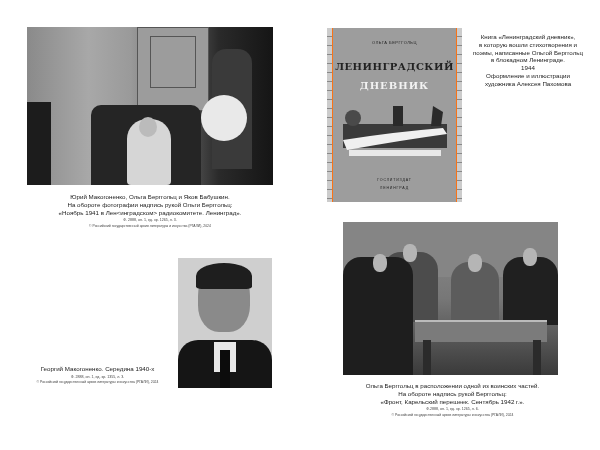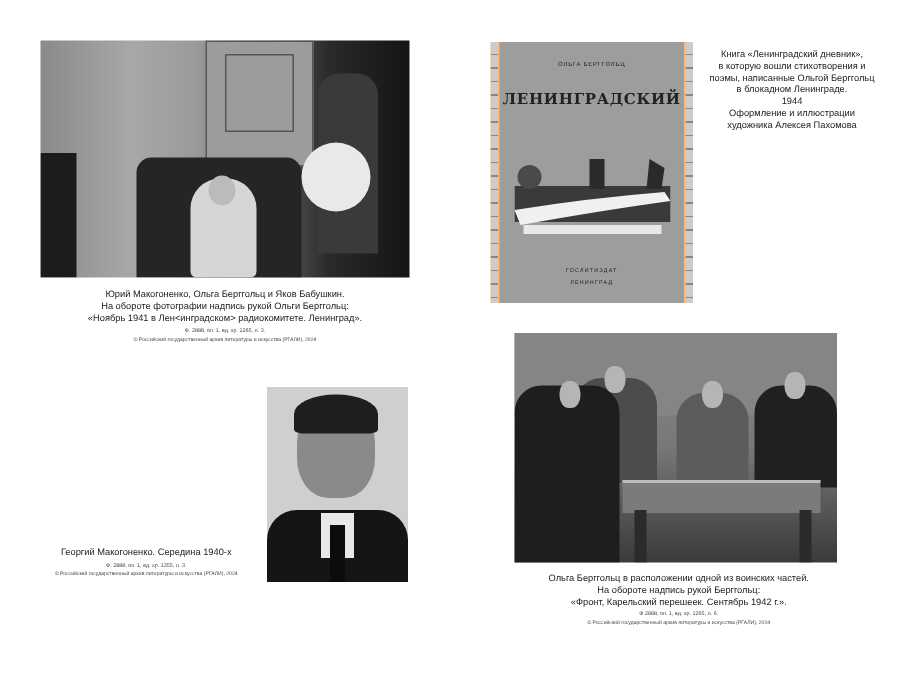--- a/index.html
+++ b/index.html
@@ -16,21 +16,21 @@
   #p1 .door { position:absolute; left:110px; top:0; width:70px; height:82px; background:#9c9c9c; border:1px solid #555; }
   #p1 .door:after { content:""; position:absolute; left:12px; top:8px; width:44px; height:50px; border:1px solid #555; }
   #p1 .chair { position:absolute; left:64px; top:78px; width:110px; height:80px; background:#252525; border-radius:10px 10px 0 0; }
   #p1 .woman { position:absolute; left:100px; top:92px; width:44px; height:66px; background:#d6d6d6; border-radius:20px 20px 4px 4px; }
   #p1 .womanhead { position:absolute; left:112px; top:90px; width:18px; height:20px; background:#bbb; border-radius:50%; }
   #p1 .lamp { position:absolute; left:174px; top:68px; width:46px; height:46px; background:#e9e9e9; border-radius:50%; }
   #p1 .man1 { position:absolute; left:0; top:75px; width:24px; height:83px; background:#1c1c1c; }
   #p1 .man2 { position:absolute; left:185px; top:22px; width:40px; height:120px; background:#3a3a3a; border-radius:14px 14px 0 0; }
 
   
-  #p2 { left:327px; top:28px; width:135px; height:174px; background:#fdba74; }
+  #p2 { left:327px; top:28px; width:135px; height:174px; background:#f97316; }
   #p2 .inner { position:absolute; left:6px; top:0; right:6px; bottom:0; background:#9d9d9d; }
   #p2 .author { position:absolute; top:12px; width:100%; text-align:center; font-size:4px; color:#222; letter-spacing:0.5px; }
   #p2 .t1 { position:absolute; top:33px; width:100%; text-align:center; font-size:10px; font-weight:bold; color:#222; font-family:"DejaVu Serif", serif; letter-spacing:0.5px; }
   #p2 .t2 { position:absolute; top:52px; width:100%; text-align:center; font-size:10px; font-weight:bold; color:#f2f2f2; font-family:"DejaVu Serif", serif; letter-spacing:1px; }
   #p2 .ill { position:absolute; left:10px; top:78px; width:104px; height:58px; }
   #p2 .pub { position:absolute; top:150px; width:100%; text-align:center; font-size:3.6px; color:#222; letter-spacing:0.8px; }
   #p2 .city { position:absolute; top:158px; width:100%; text-align:center; font-size:3.6px; color:#222; letter-spacing:0.8px; }
   #p2 .edge { position:absolute; top:0; bottom:0; width:5px; background:repeating-linear-gradient(180deg,#ccc 0 8px,#888 8px 9px); }
 
   
@@ -71,20 +71,21 @@
   <div class="main">«Ноябрь 1941 в Лен&lt;инградском&gt; радиокомитете. Ленинград».</div>
   <div class="ref">Ф. 2888, оп. 1, ед. хр. 1265, л. 3.</div>
   <div class="copy">© Российский государственный архив литературы и искусства (РГАЛИ), 2024</div>
 </div>
 
 <div class="photo" id="p2" title="Book cover: Leningrad Diary">
   <div class="edge" style="left:0;"></div>
   <div class="inner">
     <div class="author">ОЛЬГА БЕРГГОЛЬЦ</div>
     <div class="t1">ЛЕНИНГРАДСКИЙ</div>
+    <div class="t2">ДНЕВНИК</div>
     <svg class="ill" viewBox="0 0 104 58">
       <rect x="0" y="18" width="104" height="24" fill="#3a3a3a"></rect>
       <path d="M0 34 Q50 26 100 22 L104 28 Q60 34 4 44 Z" fill="#f0f0f0"></path>
       <rect x="6" y="44" width="92" height="6" fill="#e8e8e8"></rect>
       <rect x="50" y="0" width="10" height="20" fill="#2a2a2a"></rect>
       <path d="M90 0 L100 6 L98 20 L88 20 Z" fill="#2a2a2a"></path>
       <circle cx="10" cy="12" r="8" fill="#4a4a4a"></circle>
     </svg>
     <div class="pub">ГОСЛИТИЗДАТ</div>
     <div class="city">ЛЕНИНГРАД</div>

